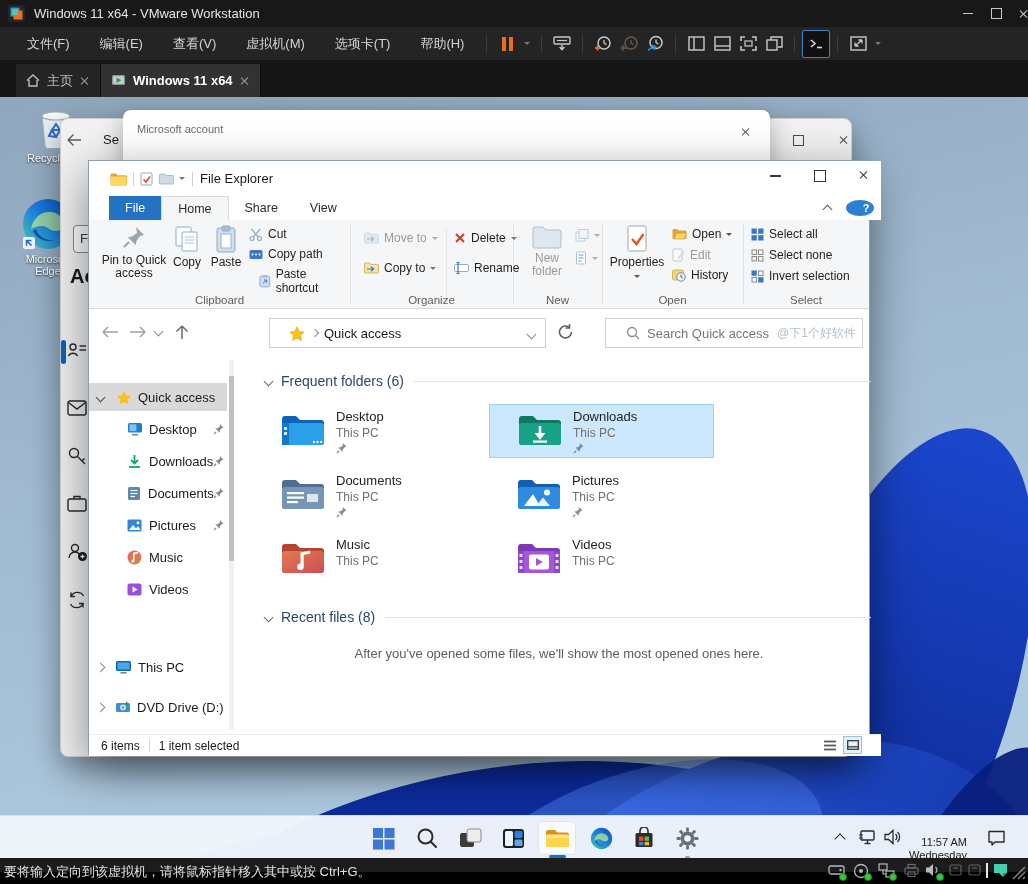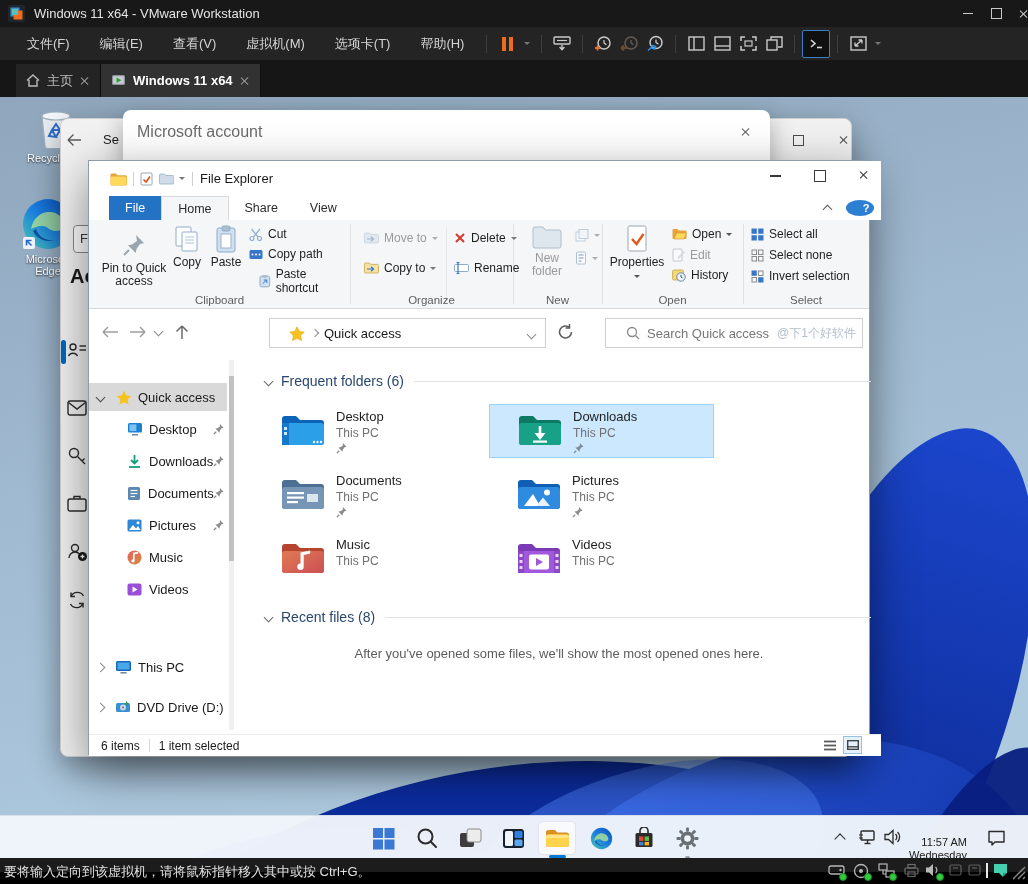--- a/index.html
+++ b/index.html
@@ -286,21 +286,21 @@
           <circle cx="15.5" cy="14.5" r="4.5" fill="#1a1a1a"></circle>
           <path d="M15.5 12.5v4M13.5 14.5h4" stroke="#fff" stroke-width="1.3"></path>
         </svg>
       <svg class="ab" style="left:6px;top:471px" width="20" height="20" viewBox="0 0 20 20">
           <path d="M16.5 6A7 7 0 0 0 4 6.5M3.5 14a7 7 0 0 0 12.5-.5" fill="none" stroke="#2a2a2a" stroke-width="1.4"></path>
           <path d="M4 2.5v4h4M16 17.5v-4h-4" fill="none" stroke="#2a2a2a" stroke-width="1.4"></path>
         </svg>
     </div>
 
     <div class="ab" id="account-dialog">
-      <div class="ab" style="left:14px;top:13px;font-size:16px;color:#6b6b6b">Microsoft account</div>
+      <div class="ab" style="left:14px;top:13px;font-size:11px;color:#6b6b6b">Microsoft account</div>
       <div class="ab flex" style="right:12px;top:12px;width:22px;height:22px;justify-content:center;color:#5f5f5f">
           <span class="xi" style="width:12px;height:12px"></span>
         </div>
     </div>
 
     <div class="ab" id="explorer">
 
       <div class="ab flex" style="left:0;top:35px;width:780px;height:24px;background:#fff">
         <div class="ribtab filetab" style="margin-left:8px">File</div>
         <div class="ribtab active">Home</div>
@@ -340,21 +340,21 @@
       </div>
 
       <div class="ab" style="left:0;top:59px;width:780px;height:89px;background:#f5f6f7;border-bottom:1px solid #d8d8d8;box-sizing:border-box">
 
         <div class="ab" style="left:261px;top:4px;width:1px;height:80px;background:#e2e2e2"></div>
         <div class="ab" style="left:424px;top:4px;width:1px;height:80px;background:#e2e2e2"></div>
         <div class="ab" style="left:513px;top:4px;width:1px;height:80px;background:#e2e2e2"></div>
         <div class="ab" style="left:654px;top:4px;width:1px;height:80px;background:#e2e2e2"></div>
 
         <div class="ab" style="left:0;top:0;width:261px;height:89px">
-          <div class="ab" style="left:12px;top:13px;width:66px;text-align:center">
+          <div class="ab" style="left:12px;top:5px;width:66px;text-align:center">
             <svg width="24" height="26" viewBox="0 0 24 26">
                 <path d="M14 2l8 8-4 1-3.5 5-.8 4L6 12.2l4-.8 5-3.5z" fill="#9aa5ad"></path>
                 <line x1="7" y1="17" x2="2" y2="22" stroke="#9aa5ad" stroke-width="2"></line>
               </svg>
             <div class="ribbtn-lbl">Pin to Quick access</div>
           </div>
           <div class="ab" style="left:80px;top:5px;width:36px;text-align:center">
             <svg width="26" height="28" viewBox="0 0 26 28">
                 <rect x="2" y="2" width="15" height="19" rx="1" fill="#fff" stroke="#8fabc8"></rect>
                 <rect x="8" y="7" width="15" height="19" rx="1" fill="#fff" stroke="#8fabc8"></rect>

